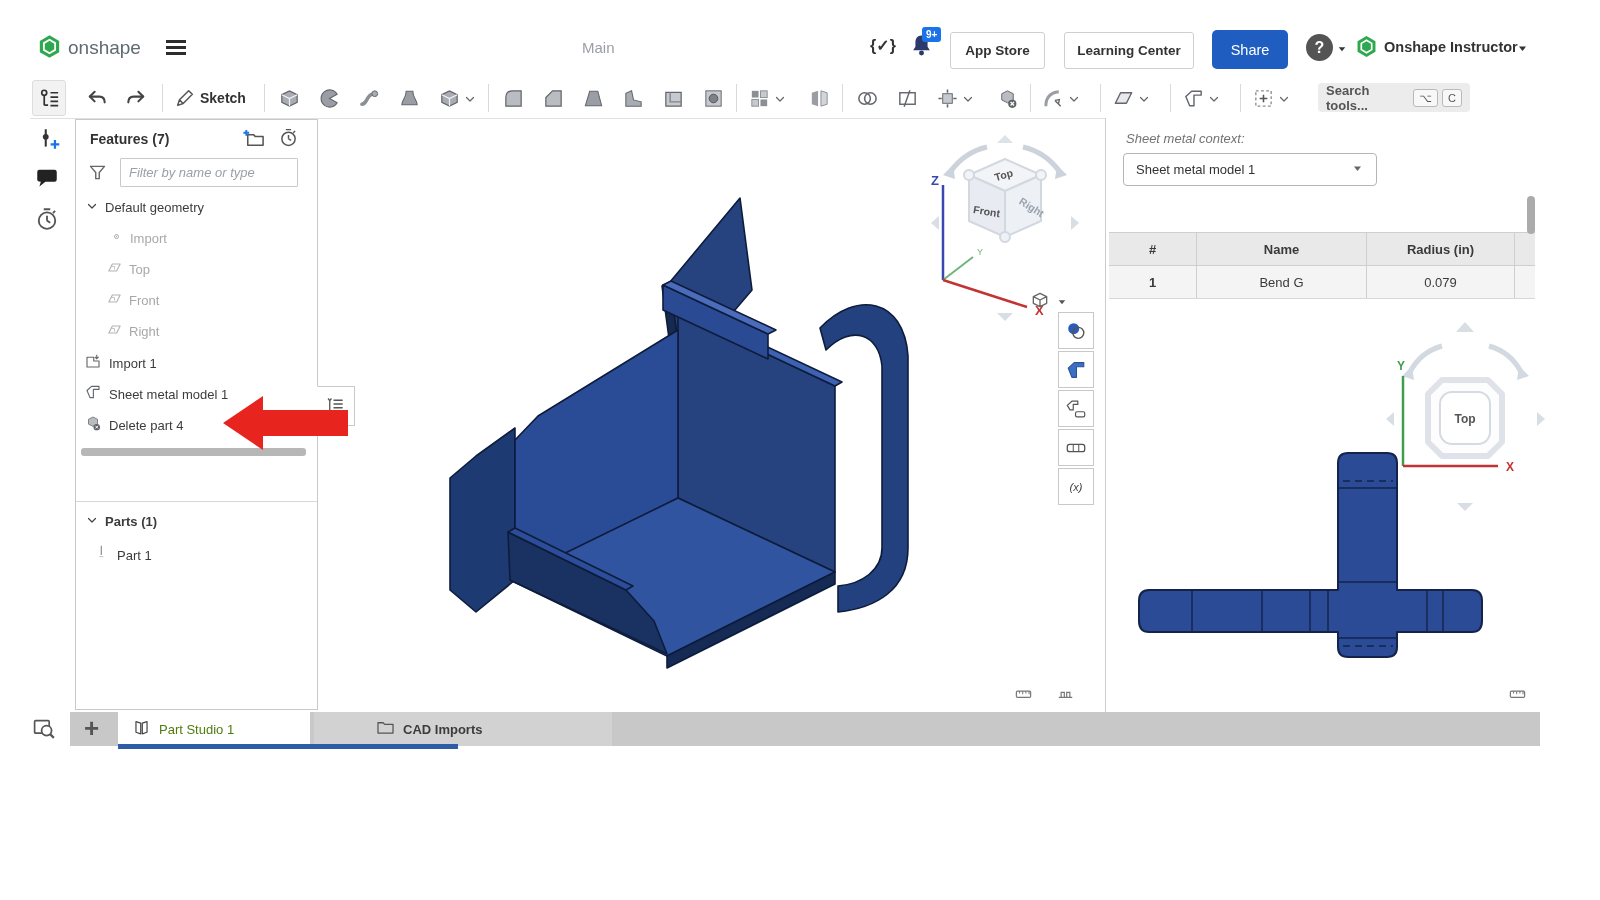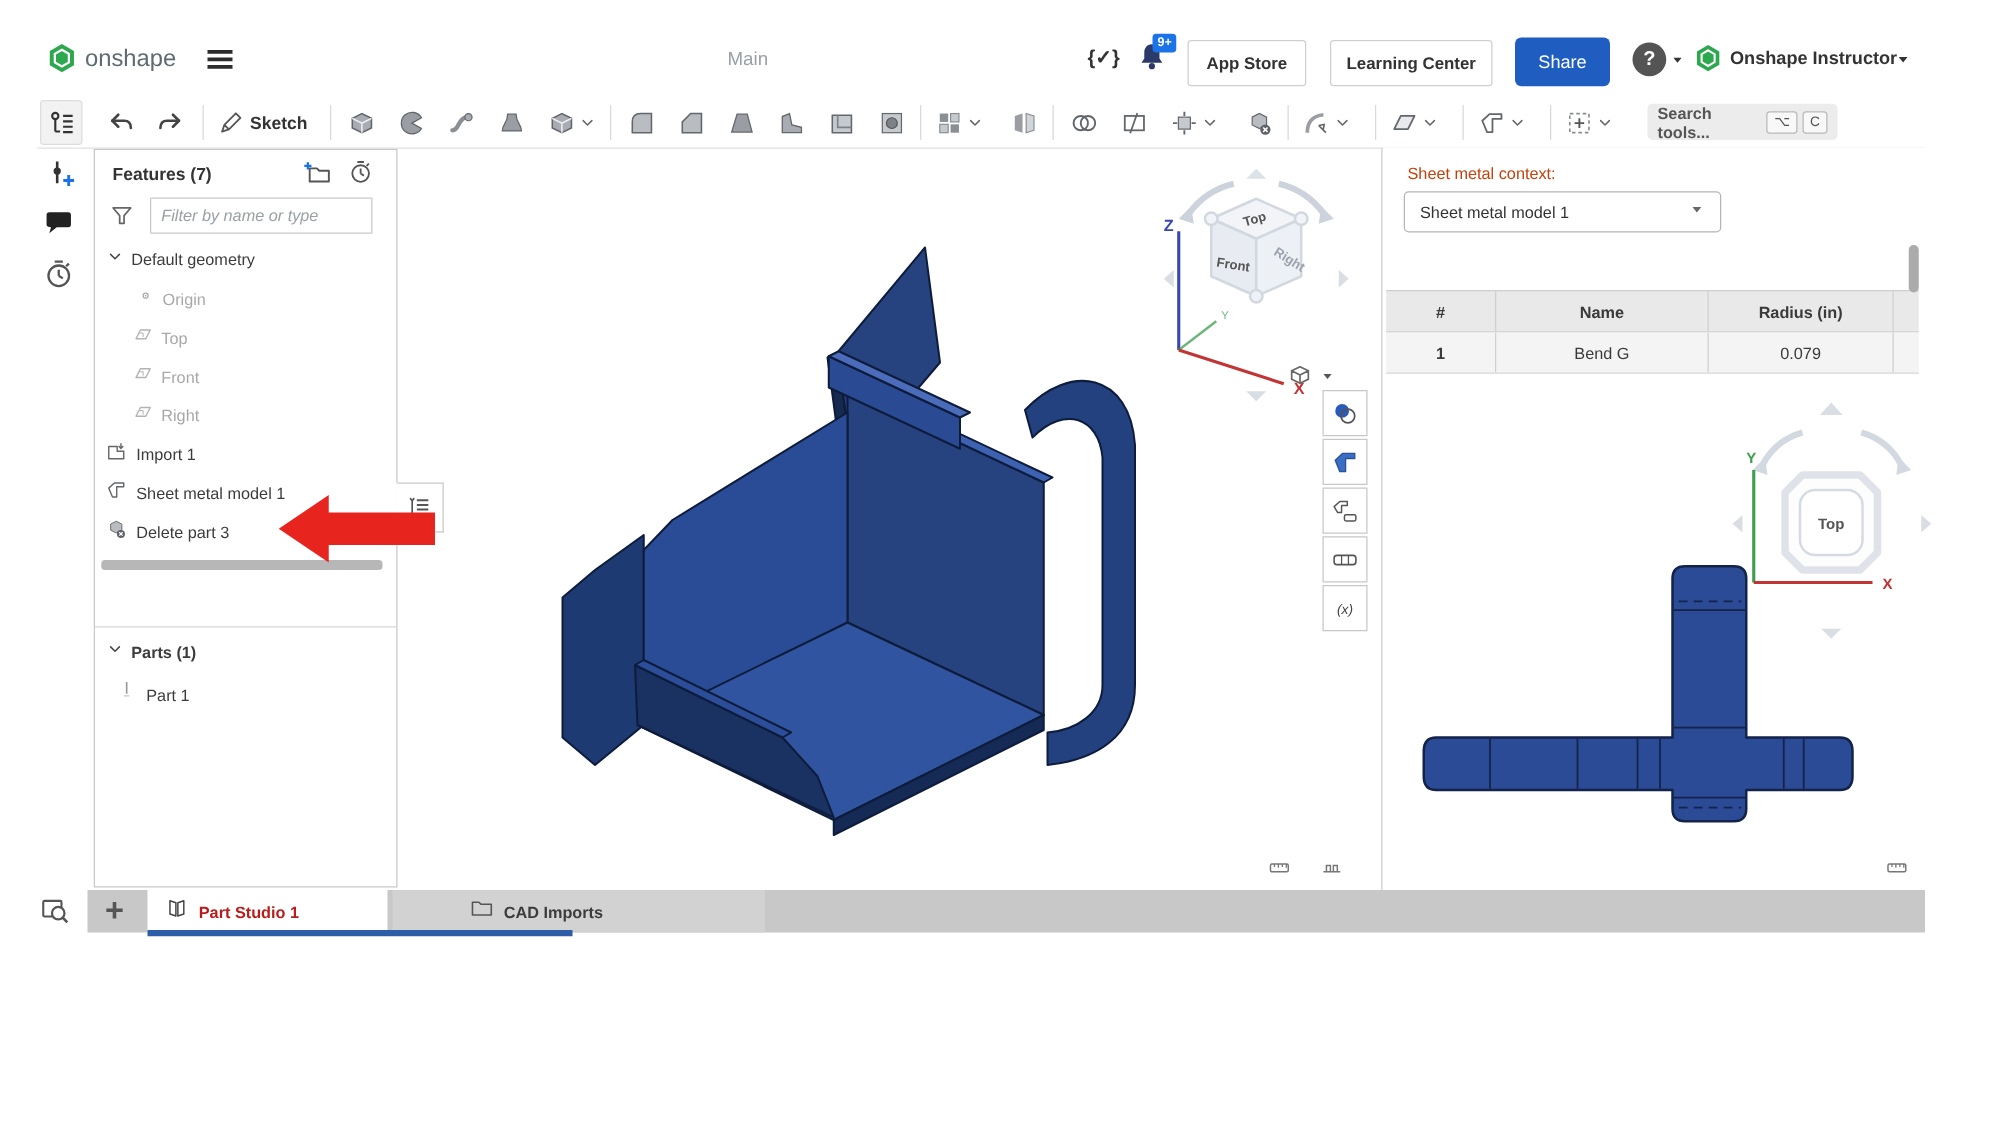--- a/index.html
+++ b/index.html
@@ -402,21 +402,21 @@
     <div class="abs" style="left:10px;top:78px;display:flex;align-items:center;gap:7px;">
       <span class="ic" style="color:#444;"><svg width="12" height="12">
             <use href="#s-caret"></use>
           </svg></span>
       <span class="row-label">Default geometry</span>
     </div>
     <div class="abs" style="left:33px;top:109px;display:flex;align-items:center;gap:6px;">
       <span class="ic"><svg width="15" height="15">
             <use href="#s-originpt"></use>
           </svg></span>
-      <span class="row-gray">Origin</span>
+      <span class="row-gray">Import</span>
     </div>
     <div class="abs" style="left:30px;top:139px;display:flex;align-items:center;gap:6px;color:#b3b3b3;">
       <span class="ic" style="color:#b3b3b3;"><svg width="17" height="17">
             <use href="#s-plane"></use>
           </svg></span>
       <span class="row-gray">Top</span>
     </div>
     <div class="abs" style="left:30px;top:170px;display:flex;align-items:center;gap:6px;color:#b3b3b3;">
       <span class="ic" style="color:#b3b3b3;"><svg width="17" height="17">
             <use href="#s-plane"></use>
@@ -438,21 +438,21 @@
     <div class="abs" style="left:8px;top:263px;display:flex;align-items:center;gap:7px;">
       <span class="ic"><svg width="18" height="18">
             <use href="#s-sheetmetal"></use>
           </svg></span>
       <span class="row-label">Sheet metal model 1</span>
     </div>
     <div class="abs" style="left:8px;top:294px;display:flex;align-items:center;gap:7px;">
       <span class="ic"><svg width="18" height="18">
             <use href="#s-delpart"></use>
           </svg></span>
-      <span class="row-label">Delete part 3</span>
+      <span class="row-label">Delete part 4</span>
     </div>
 
     <div class="abs" style="left:5px;top:328px;width:225px;height:8px;background:#b7b7b7;border-radius:3px;"></div>
 
     <div class="abs" style="left:0;top:381px;width:241px;height:1px;background:#d8d8d8;"></div>
 
     <div class="abs" style="left:10px;top:392px;display:flex;align-items:center;gap:7px;">
       <span class="ic" style="color:#444;"><svg width="12" height="12">
             <use href="#s-caret"></use>
           </svg></span>
@@ -554,21 +554,21 @@
     </div>
 
   <span class="abs ic" style="left:1014px;top:684px;"><svg width="19" height="19">
         <use href="#s-ruler"></use>
       </svg></span>
   <span class="abs ic" style="left:1056px;top:684px;"><svg width="19" height="19">
         <use href="#s-caliper"></use>
       </svg></span>
 
   <div class="abs" style="left:1105px;top:118px;width:435px;height:594px;background:#fff;border-left:1px solid #ccc;box-sizing:border-box;">
-    <span class="abs" style="left:20px;top:13px;font-size:13px;color:#c2410c;">Sheet metal context:</span>
+    <span class="abs" style="left:20px;top:13px;font-size:13px;color:#737373;font-style:italic;">Sheet metal context:</span>
     <div class="abs" style="left:17px;top:35px;width:254px;height:33px;border:1px solid #b5b5b5;border-radius:4px;box-sizing:border-box;display:flex;align-items:center;padding:0 12px;">
       <span style="font-size:13px;color:#333;flex:1;">Sheet metal model 1</span>
       <span class="ic" style="color:#666;"><svg width="13" height="13">
             <use href="#s-caretf"></use>
           </svg></span>
     </div>
 
 
     <div class="abs" style="left:3px;top:114px;width:426px;height:34px;background:#e9e9e9;border-top:1px solid #cfcfcf;border-bottom:1px solid #cfcfcf;display:flex;box-sizing:border-box;">
       <div class="cell" style="width:88px;font-weight:bold;">#</div>
@@ -632,21 +632,21 @@
 
   <span class="abs ic" style="left:32px;top:716px;"><svg width="25" height="25">
         <use href="#s-magdoc"></use>
       </svg></span>
   <div class="abs" style="left:70px;top:712px;width:1470px;height:34px;background:#c8c8c8;">
     <span class="abs" style="left:14px;top:-1px;font-size:26px;color:#555;font-weight:bold;line-height:34px;">+</span>
     <div class="abs" style="left:48px;top:0;width:192px;height:34px;background:#fff;display:flex;align-items:center;gap:8px;padding:0 14px;box-sizing:border-box;">
       <span class="ic"><svg width="19" height="19">
             <use href="#s-partstudio"></use>
           </svg></span>
-      <span style="font-size:13px;font-weight:bold;color:#b91c1c;text-align:center;">Part Studio 1</span>
+      <span style="font-size:13px;font-weight:normal;color:#4d7c0f;text-align:center;">Part Studio 1</span>
     </div>
     <div class="abs" style="left:244px;top:0;width:298px;height:34px;background:#d2d2d2;display:flex;align-items:center;gap:8px;padding:0 62px;box-sizing:border-box;">
       <span class="ic"><svg width="19" height="19">
             <use href="#s-folder"></use>
           </svg></span>
       <span style="font-size:13px;color:#3c3c3c;font-weight:600;">CAD Imports</span>
     </div>
   </div>
   <div class="abs" style="left:118px;top:744px;width:340px;height:5px;background:#2e5da8;"></div>
 

